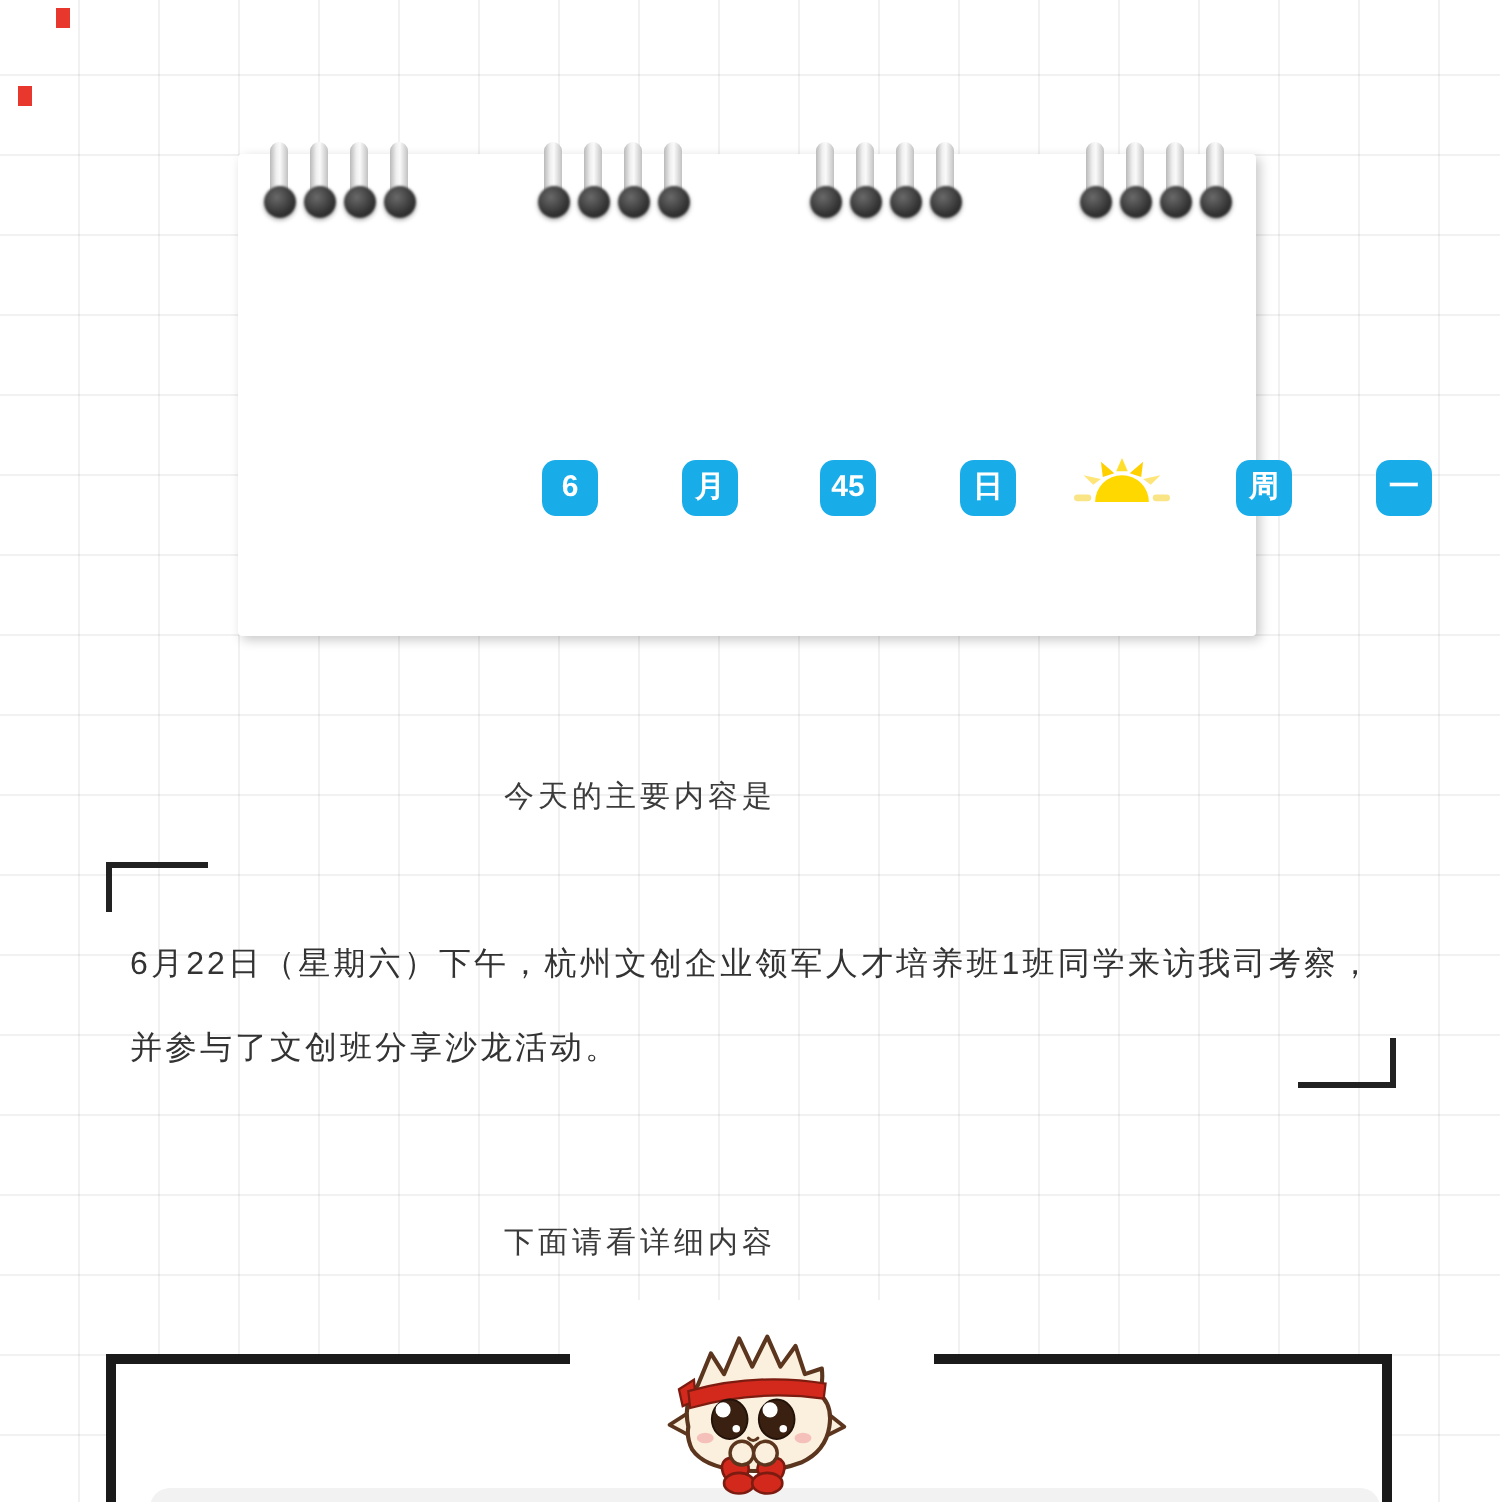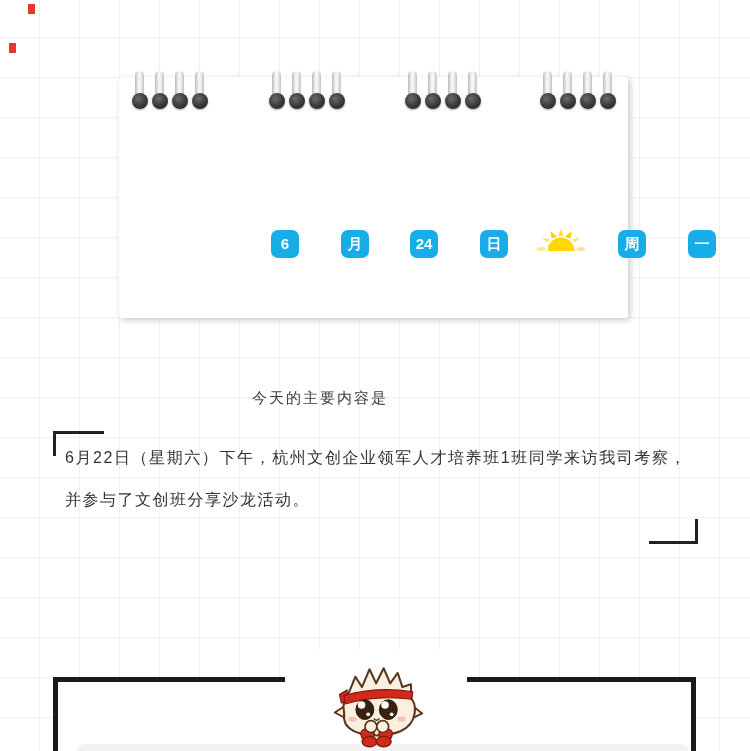--- a/index.html
+++ b/index.html
@@ -38,21 +38,21 @@
   .heading{position:absolute;left:0;width:640px;text-align:center;color:#3b3b3b;
     font-size:15px;letter-spacing:2px;}
   .heading.today{top:389px;}
   .heading.detail{top:612px;}
 
   .bracket-tl{position:absolute;left:53px;top:431px;width:48px;height:22px;
     border-top:3px solid #222;border-left:3px solid #222;}
   .bracket-br{position:absolute;left:649px;top:519px;width:46px;height:22px;
     border-bottom:3px solid #222;border-right:3px solid #222;}
 
-  .summary{position:absolute;left:65px;top:437px;width:622px;color:#333;font-size:16px;
+  .summary{position:absolute;left:65px;top:462px;width:622px;color:#333;font-size:16px;
     line-height:42px;letter-spacing:1.5px;text-align:justify;}
 
   
   .black-box{position:absolute;left:53px;top:677px;width:633px;height:74px;background:#fff;
     border-left:5px solid #1a1a1a;border-right:5px solid #1a1a1a;}
   .box-border-seg{position:absolute;top:677px;height:5px;background:#1a1a1a;}
   .seg-left{left:53px;width:232px;}
   .seg-right{left:467px;width:229px;}
   .mascot-backing{position:absolute;left:285px;top:650px;width:182px;height:101px;background:#fff;}
   .inner-band{position:absolute;left:75px;top:744px;width:615px;height:10px;background:#f2f2f2;
@@ -63,21 +63,21 @@
 <body>
 
 <div id="stage">
 
   <div class="red-mark m1"></div>
   <div class="red-mark m2"></div>
 
   <div class="card">
     <div class="badge b0">6</div>
     <div class="badge b1">月</div>
-    <div class="badge b2">24</div>
+    <div class="badge b2">45</div>
     <div class="badge b3">日</div>
     <div class="sun-wrap">
       <svg width="48" height="24" viewBox="0 0 50 25">
         <polygon points="22,8 25,1 28,8" fill="#ffdf2b"></polygon>
         <polygon points="15,11 14,3 21,9" fill="#ffd000"></polygon>
         <polygon points="29,9 36,3 35,11" fill="#ffd000"></polygon>
         <polygon points="10,15 5,10 14,12" fill="#ffe577"></polygon>
         <polygon points="36,12 45,10 40,15" fill="#ffe577"></polygon>
         <path d="M11,24 A14,14 0 0 1 39,24 Z" fill="#ffd800"></path>
         <rect x="0" y="20" width="9" height="3.6" rx="1.8" fill="#f9e486"></rect>
@@ -110,20 +110,21 @@
     <div class="pin"></div>
       <div class="pin"></div>
       <div class="pin"></div>
       <div class="pin"></div>
   </div>
 
   <div class="heading today">今天的主要内容是</div>
   <div class="bracket-tl"></div>
   <div class="summary">6月22日（星期六）下午，杭州文创企业领军人才培养班1班同学来访我司考察，并参与了文创班分享沙龙活动。</div>
   <div class="bracket-br"></div>
+  <div class="heading detail">下面请看详细内容</div>
 
   <div class="black-box"></div>
   <div class="box-border-seg seg-left"></div>
   <div class="box-border-seg seg-right"></div>
   <div class="mascot-backing"></div>
   <div class="inner-band"></div>
 
   <div class="mascot">
     <svg width="94" height="94" viewBox="0 0 100 100">
       <path d="M18,50 L4,59 L19,67 Z" fill="#faf0dd" stroke="#5b351d" stroke-width="2" stroke-linejoin="round"></path>

